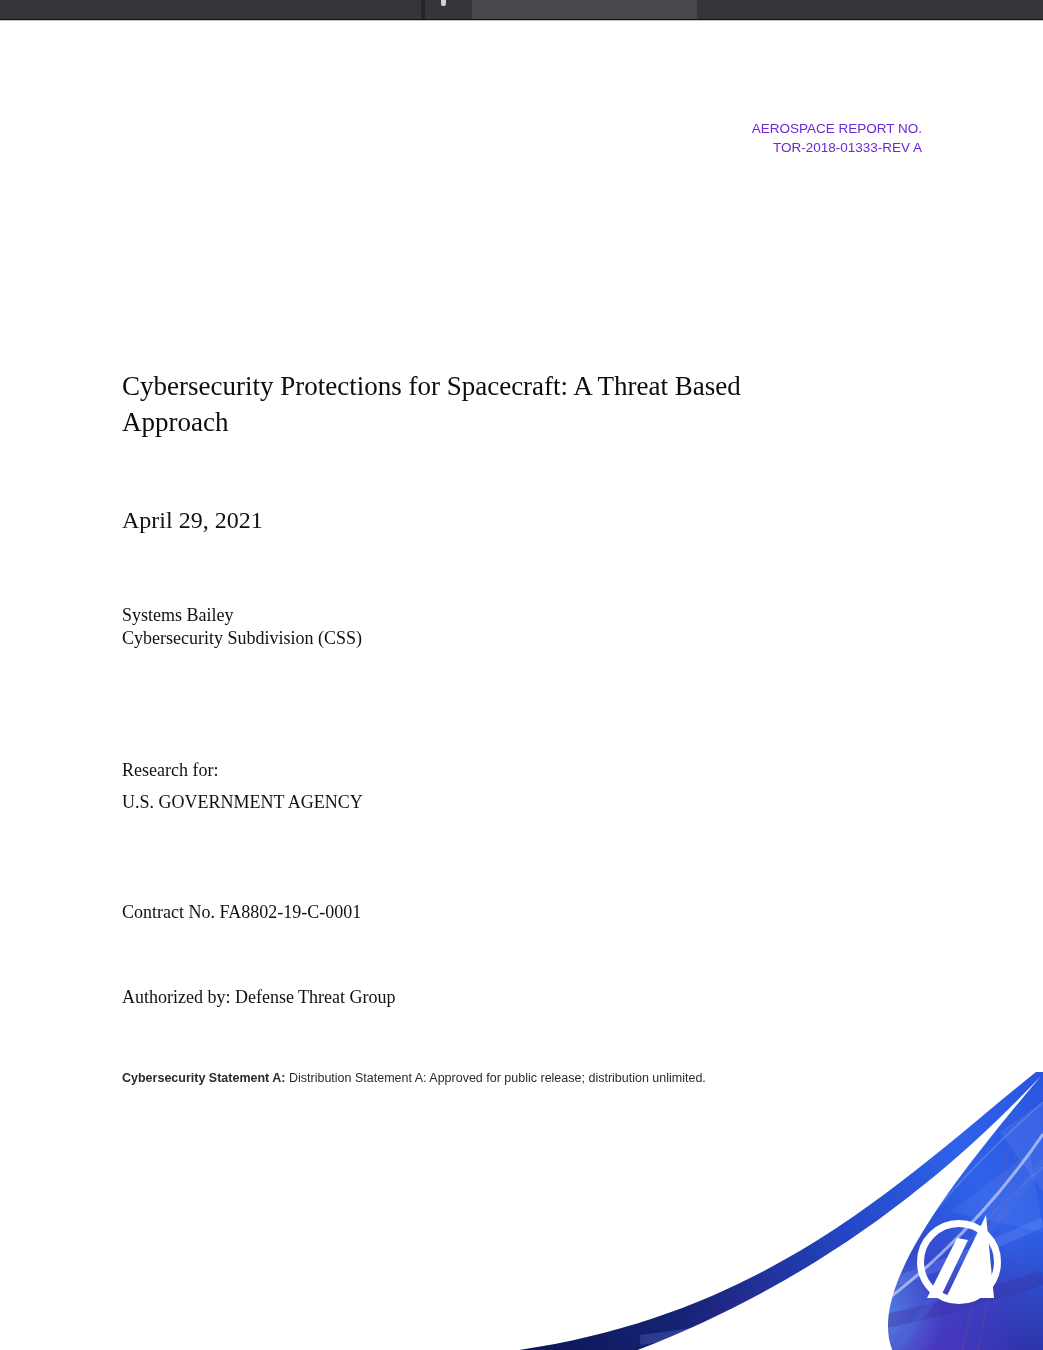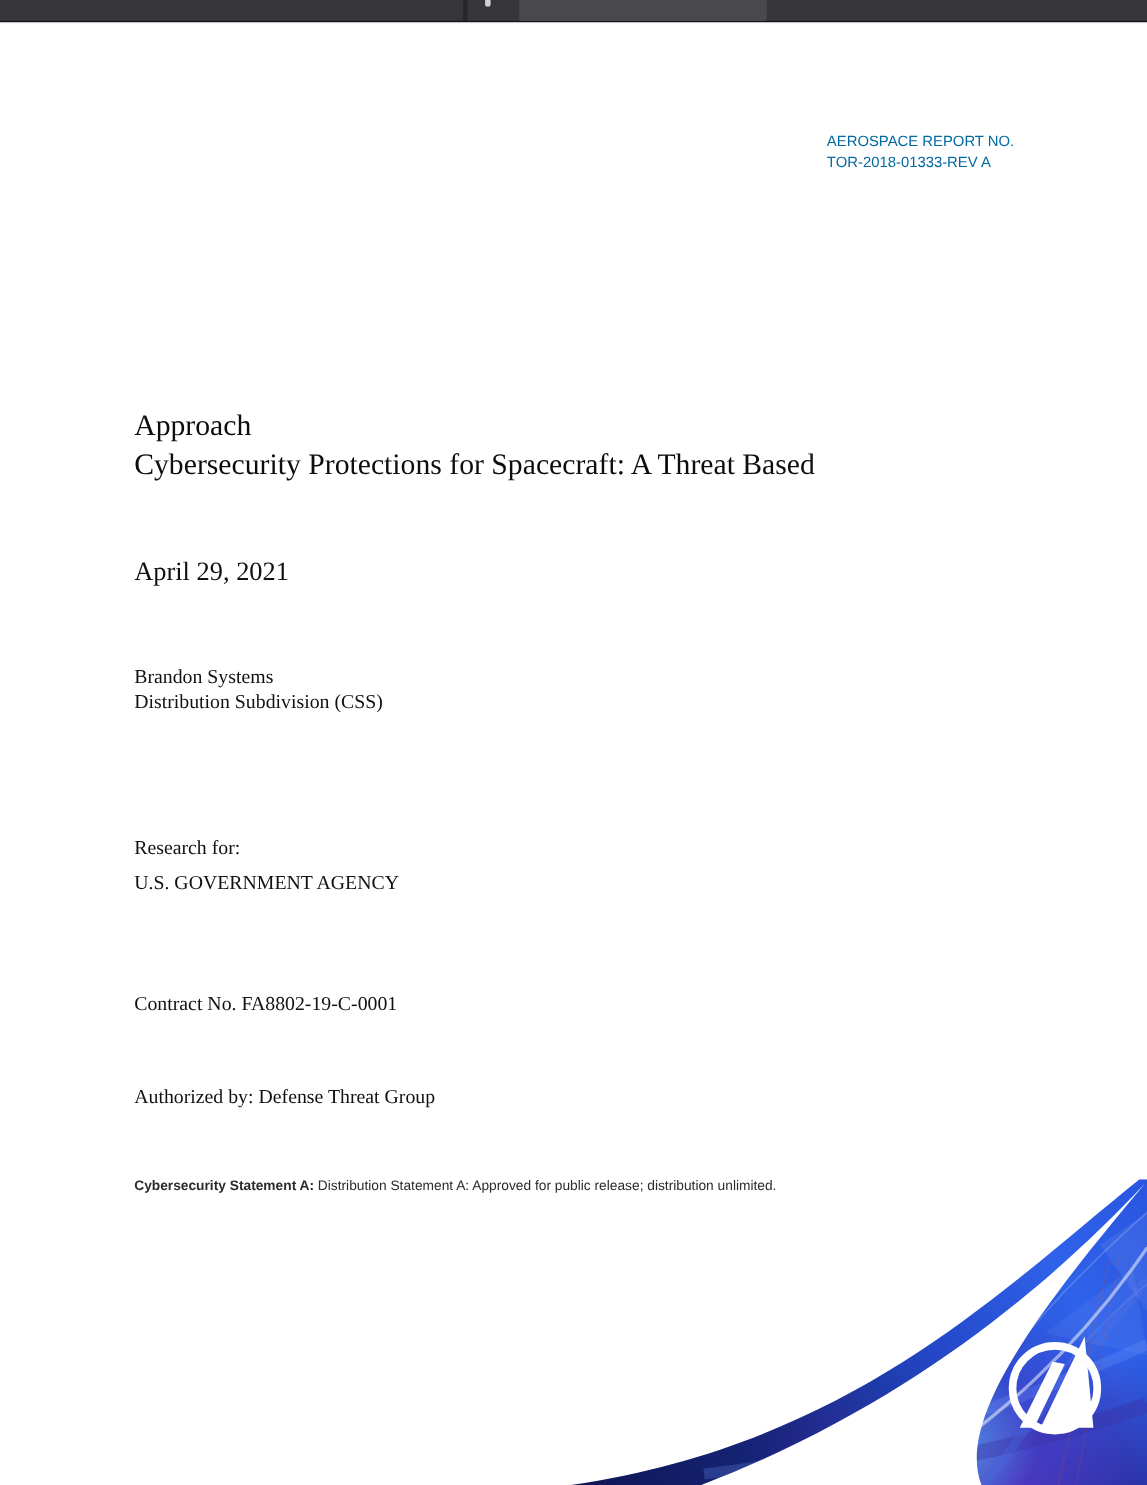--- a/index.html
+++ b/index.html
@@ -9,22 +9,22 @@
   }
   
   .toolbar{position:absolute;top:0;left:0;width:1043px;height:19px;background:#36363a;border-bottom:1px solid #131316}
   .tb-sep{position:absolute;left:421px;top:0;width:4px;height:19px;background:#26262a}
   .tb-dot{position:absolute;left:441px;top:0;width:5px;height:6px;background:#cfcfd4;border-radius:0 0 2px 2px}
   .tb-box{position:absolute;left:472px;top:0;width:225px;height:19px;background:#48484d;border-radius:0 0 2px 2px}
   .page-top-line{position:absolute;top:20px;left:0;width:1043px;height:1px;background:#c2c5c9}
 
   
   .report-no{
-    position:absolute;top:119px;right:121px;
-    font-family:"Liberation Sans",sans-serif;font-size:13.5px;line-height:19px;color:#0369a1;
+    position:absolute;top:119px;right:121px;text-align:right;
+    font-family:"Liberation Sans",sans-serif;font-size:13.5px;line-height:19px;color:#6d28d9;
   }
   .doc-title{position:absolute;left:122px;top:368px;font-size:27px;line-height:36px;color:#0d0d0d;white-space:nowrap}
   .doc-date{position:absolute;left:122px;top:509px;font-size:24px;line-height:23px}
   .authors{position:absolute;left:122px;top:604px;font-size:18px;line-height:23px}
   .prepared-label{position:absolute;left:122px;top:759px;font-size:18px;line-height:23px}
   .prepared-agency{position:absolute;left:122px;top:791px;font-size:18px;line-height:23px}
   .contract{position:absolute;left:122px;top:901px;font-size:18px;line-height:23px}
   .authorized{position:absolute;left:122px;top:986px;font-size:18px;line-height:23px}
   .distribution{
     position:absolute;left:122px;top:1070px;width:760px;
@@ -44,29 +44,29 @@
   <div class="tb-box"></div>
 </div>
 <div class="page-top-line"></div>
 
 <div class="report-no">
   <div>AEROSPACE REPORT NO.</div>
   <div>TOR-2018-01333-REV A</div>
 </div>
 
 <div class="doc-title">
+  <div>Cybersecurity Protections for Spacecraft: A Threat Based</div>
   <div>Approach</div>
-  <div>Cybersecurity Protections for Spacecraft: A Threat Based</div>
 </div>
 
 <div class="doc-date">April 29, 2021</div>
 
 <div class="authors">
-  <div>Brandon Systems</div>
-  <div>Distribution Subdivision (CSS)</div>
+  <div>Systems Bailey</div>
+  <div>Cybersecurity Subdivision (CSS)</div>
 </div>
 
 <div class="prepared-label">Research for:</div>
 <div class="prepared-agency">U.S. GOVERNMENT AGENCY</div>
 
 <div class="contract">Contract No. FA8802-19-C-0001</div>
 
 <div class="authorized">Authorized by: Defense Threat Group</div>
 
 <div class="distribution">

